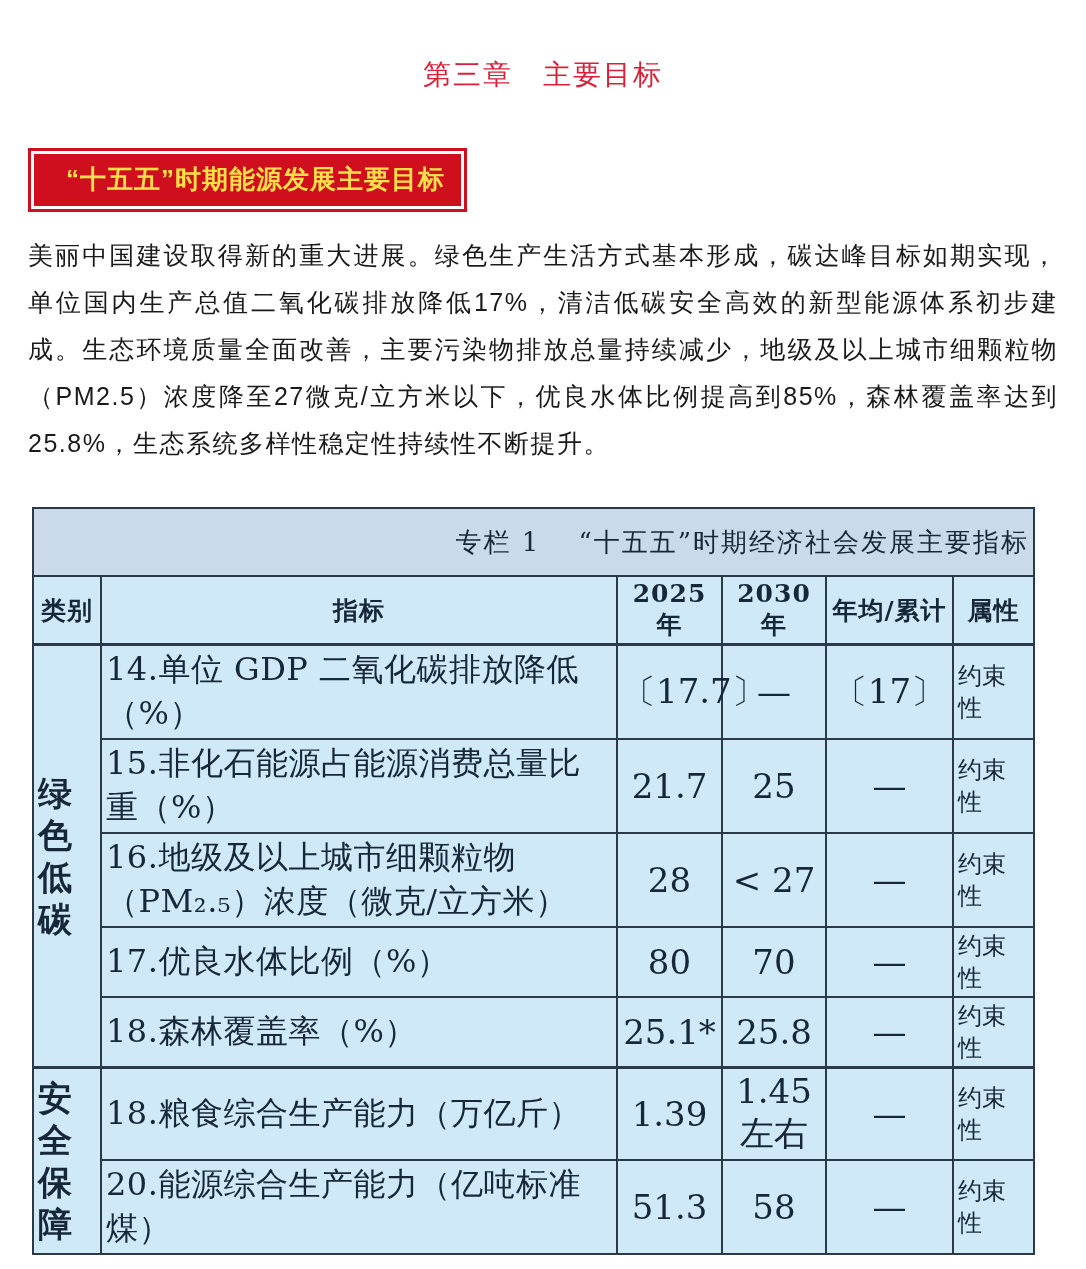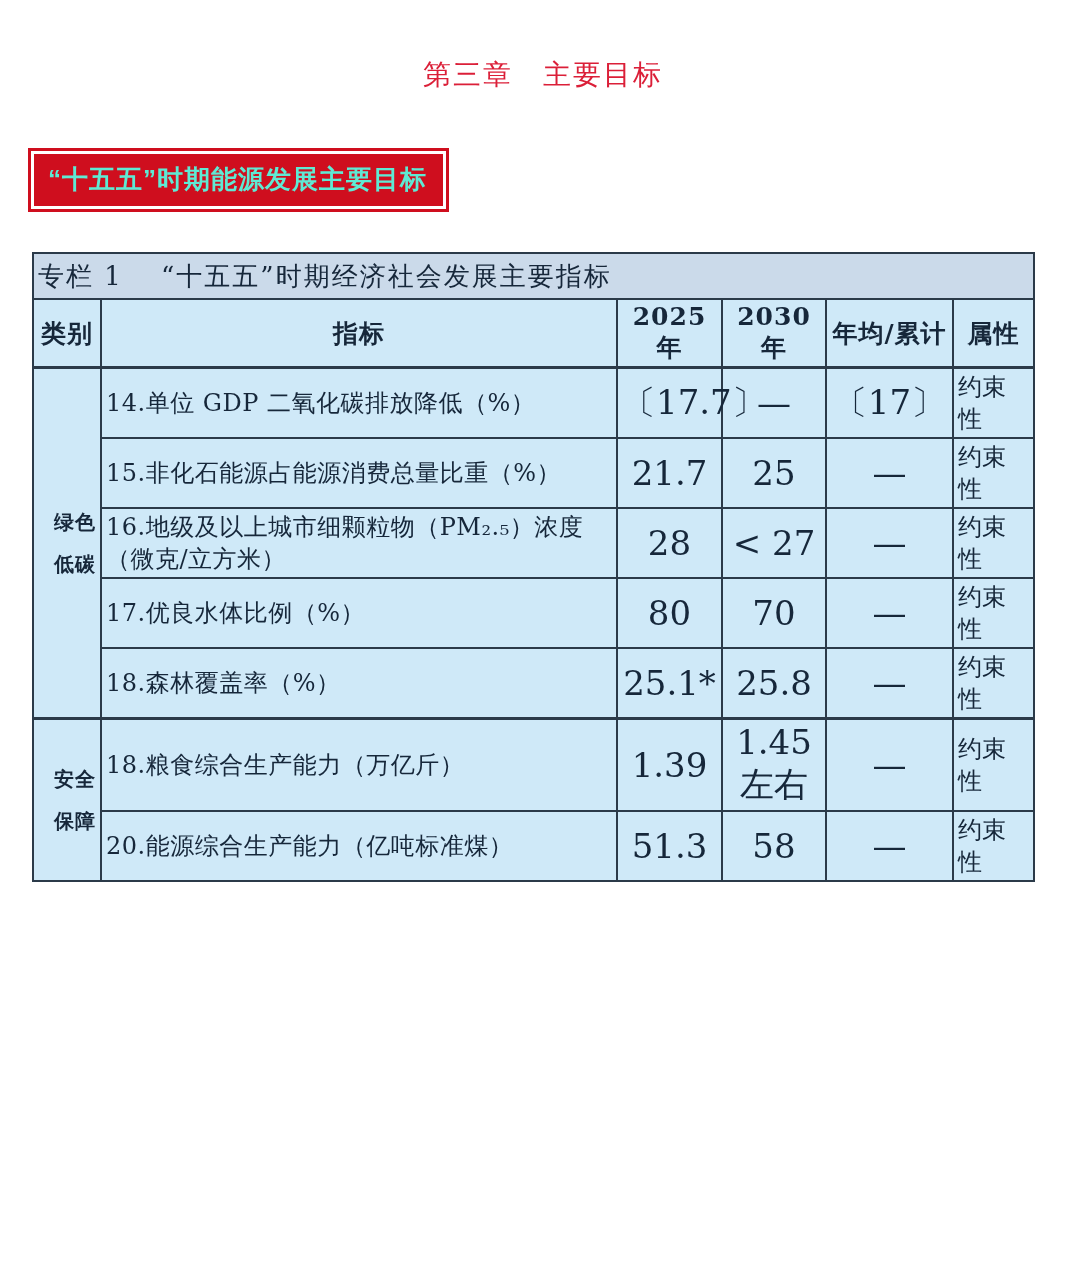--- a/index.html
+++ b/index.html
@@ -16,72 +16,73 @@
   }
   .chapter{
     margin:44px 0 0 0;text-align:center;
     font-size:28px;font-weight:normal;color:#db1f38;letter-spacing:2px;
   }
   .badge-wrap{margin:54px 0 0 0;}
   .badge{
     display:inline-block;border:3px solid #cf0e1e;background:#ffffff;padding:3px;
   }
   .badge-inner{
-    display:block;background:#cf0e1e;color:#5eead4;
+    display:block;background:#cf0e1e;color:#fde047;
     font-size:26px;font-weight:bold;letter-spacing:1px;
-    padding:8px 16px 9px 14px;
+    padding:8px 16px 9px 32px;
   }
   .body-par{
     margin:20px 0 0 0;font-size:25px;line-height:47px;color:#1a1a1a;
     text-align:justify;font-weight:500;letter-spacing:1.5px;
   }
   .body-par.single{margin-top:42px;line-height:43px;letter-spacing:.5px;}
   
   table.indicators{
     border-collapse:collapse;table-layout:fixed;width:1001px;
     margin:40px 0 0 4px;
     font-family:"DejaVu Serif","Liberation Serif",serif;
     color:#16273a;background:#cfe9f8;
   }
   table.indicators td,table.indicators th{
     border:2px solid #2b3a49;vertical-align:middle;
     padding:2px 4px;box-sizing:border-box;background:#cfe9f8;
   }
   tr.title-row td{
-    background:#cbdaea;height:46px;text-align:left;
+    background:#cbdaea;height:68px;text-align:right;
     font-size:26px;font-weight:500;letter-spacing:2px;
   }
   tr.head-row th{
     height:63px;font-size:25px;font-weight:600;text-align:center;letter-spacing:1px;
   }
   td.cat{
     font-family:"Liberation Sans","DejaVu Sans",sans-serif;
-    font-weight:bold;font-size:20px;text-align:right;line-height:42px;letter-spacing:1px;
+    font-weight:bold;font-size:34px;text-align:left;line-height:42px;letter-spacing:1px;
   }
-  td.ind{text-align:left;padding-left:12px;font-size:24px;letter-spacing:.5px;}
+  td.ind{text-align:left;padding-left:12px;font-size:32px;letter-spacing:.5px;}
   td.val{text-align:center;font-size:34px;}
   td.attr{text-align:left;font-size:24px;letter-spacing:0;}
   tr.h50 td{height:48px;} tr.h70 td{height:68px;} tr.h55 td{height:53px;}
   tr.group-start td{border-top:3px solid #2b3a49;}
   tr.head-row th{border-bottom:3px solid #2b3a49;}
 </style>
 </head>
 <body>
 
 <div class="page">
 
 
   <h2 class="chapter">第三章　主要目标</h2>
 
   <div class="badge-wrap">
     <div class="badge">
       <span class="badge-inner">“十五五”时期能源发展主要目标</span>
     </div>
   </div>
 
+  <p class="body-par">美丽中国建设取得新的重大进展。绿色生产生活方式基本形成，碳达峰目标如期实现，单位国内生产总值二氧化碳排放降低17%，清洁低碳安全高效的新型能源体系初步建成。生态环境质量全面改善，主要污染物排放总量持续减少，地级及以上城市细颗粒物（PM2.5）浓度降至27微克/立方米以下，优良水体比例提高到85%，森林覆盖率达到25.8%，生态系统多样性稳定性持续性不断提升。</p>
 
 
   <table class="indicators">
     <colgroup>
       <col style="width:68px">
       <col style="width:516px">
       <col style="width:105px">
       <col style="width:104px">
       <col style="width:127px">
       <col style="width:81px">

